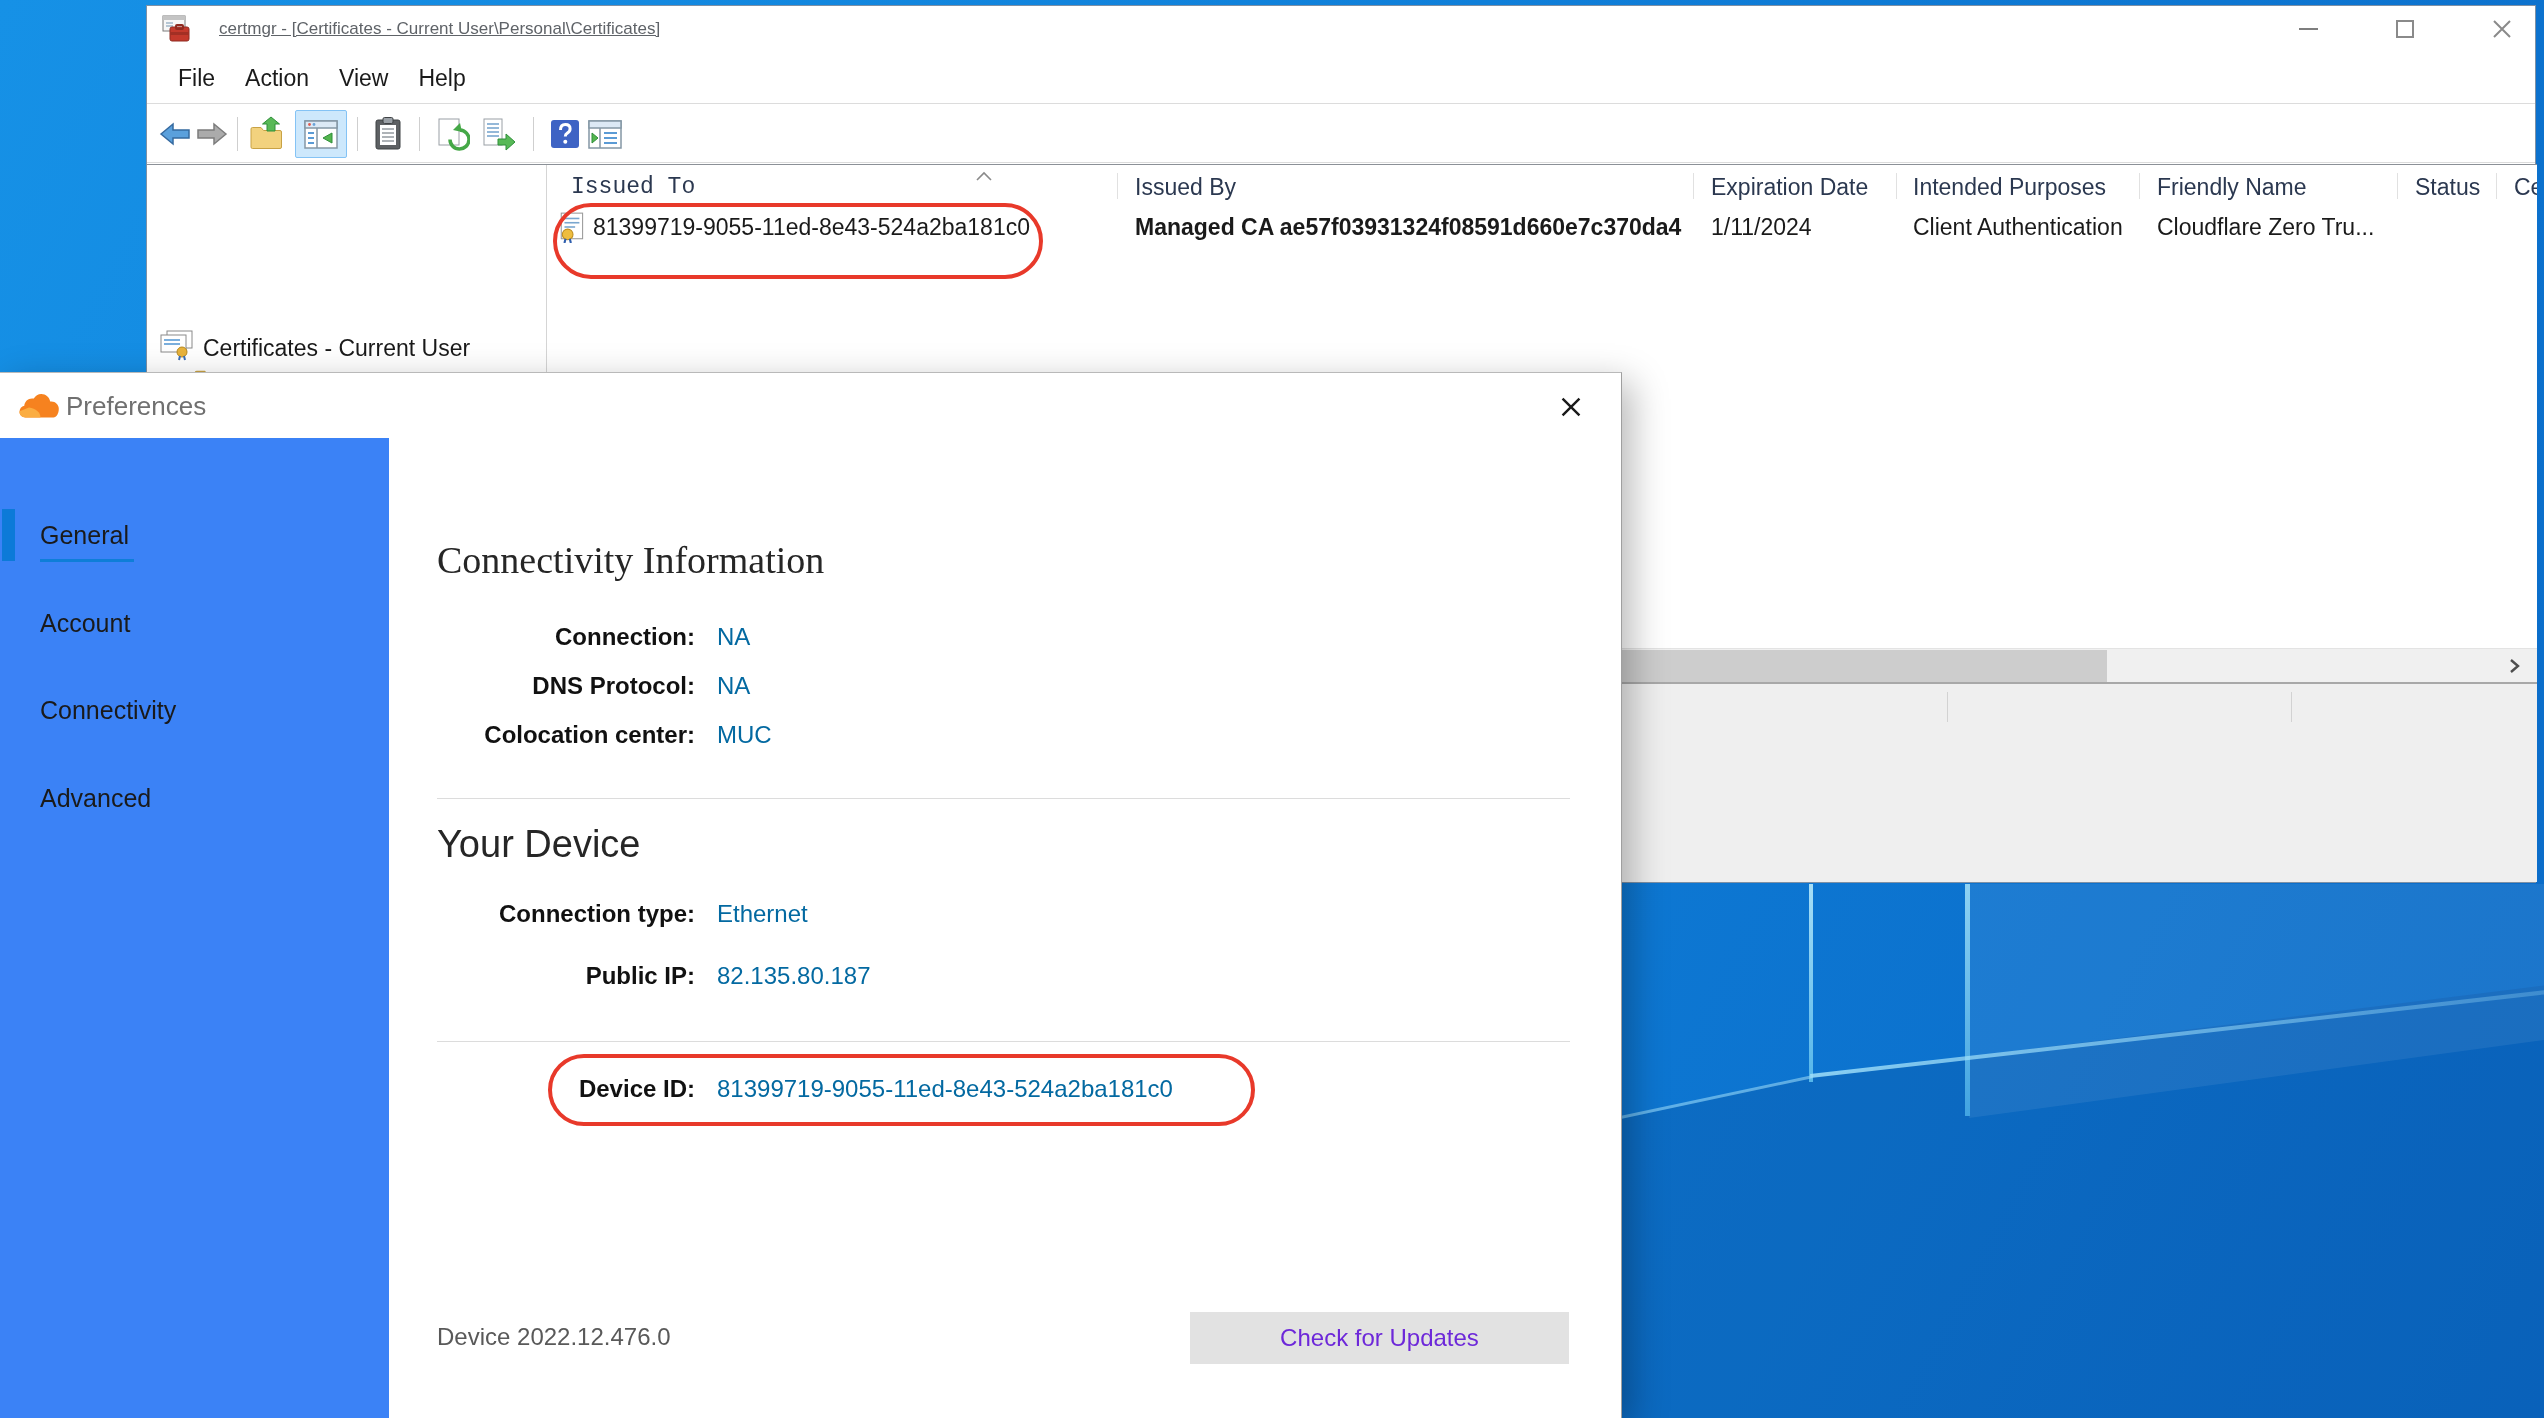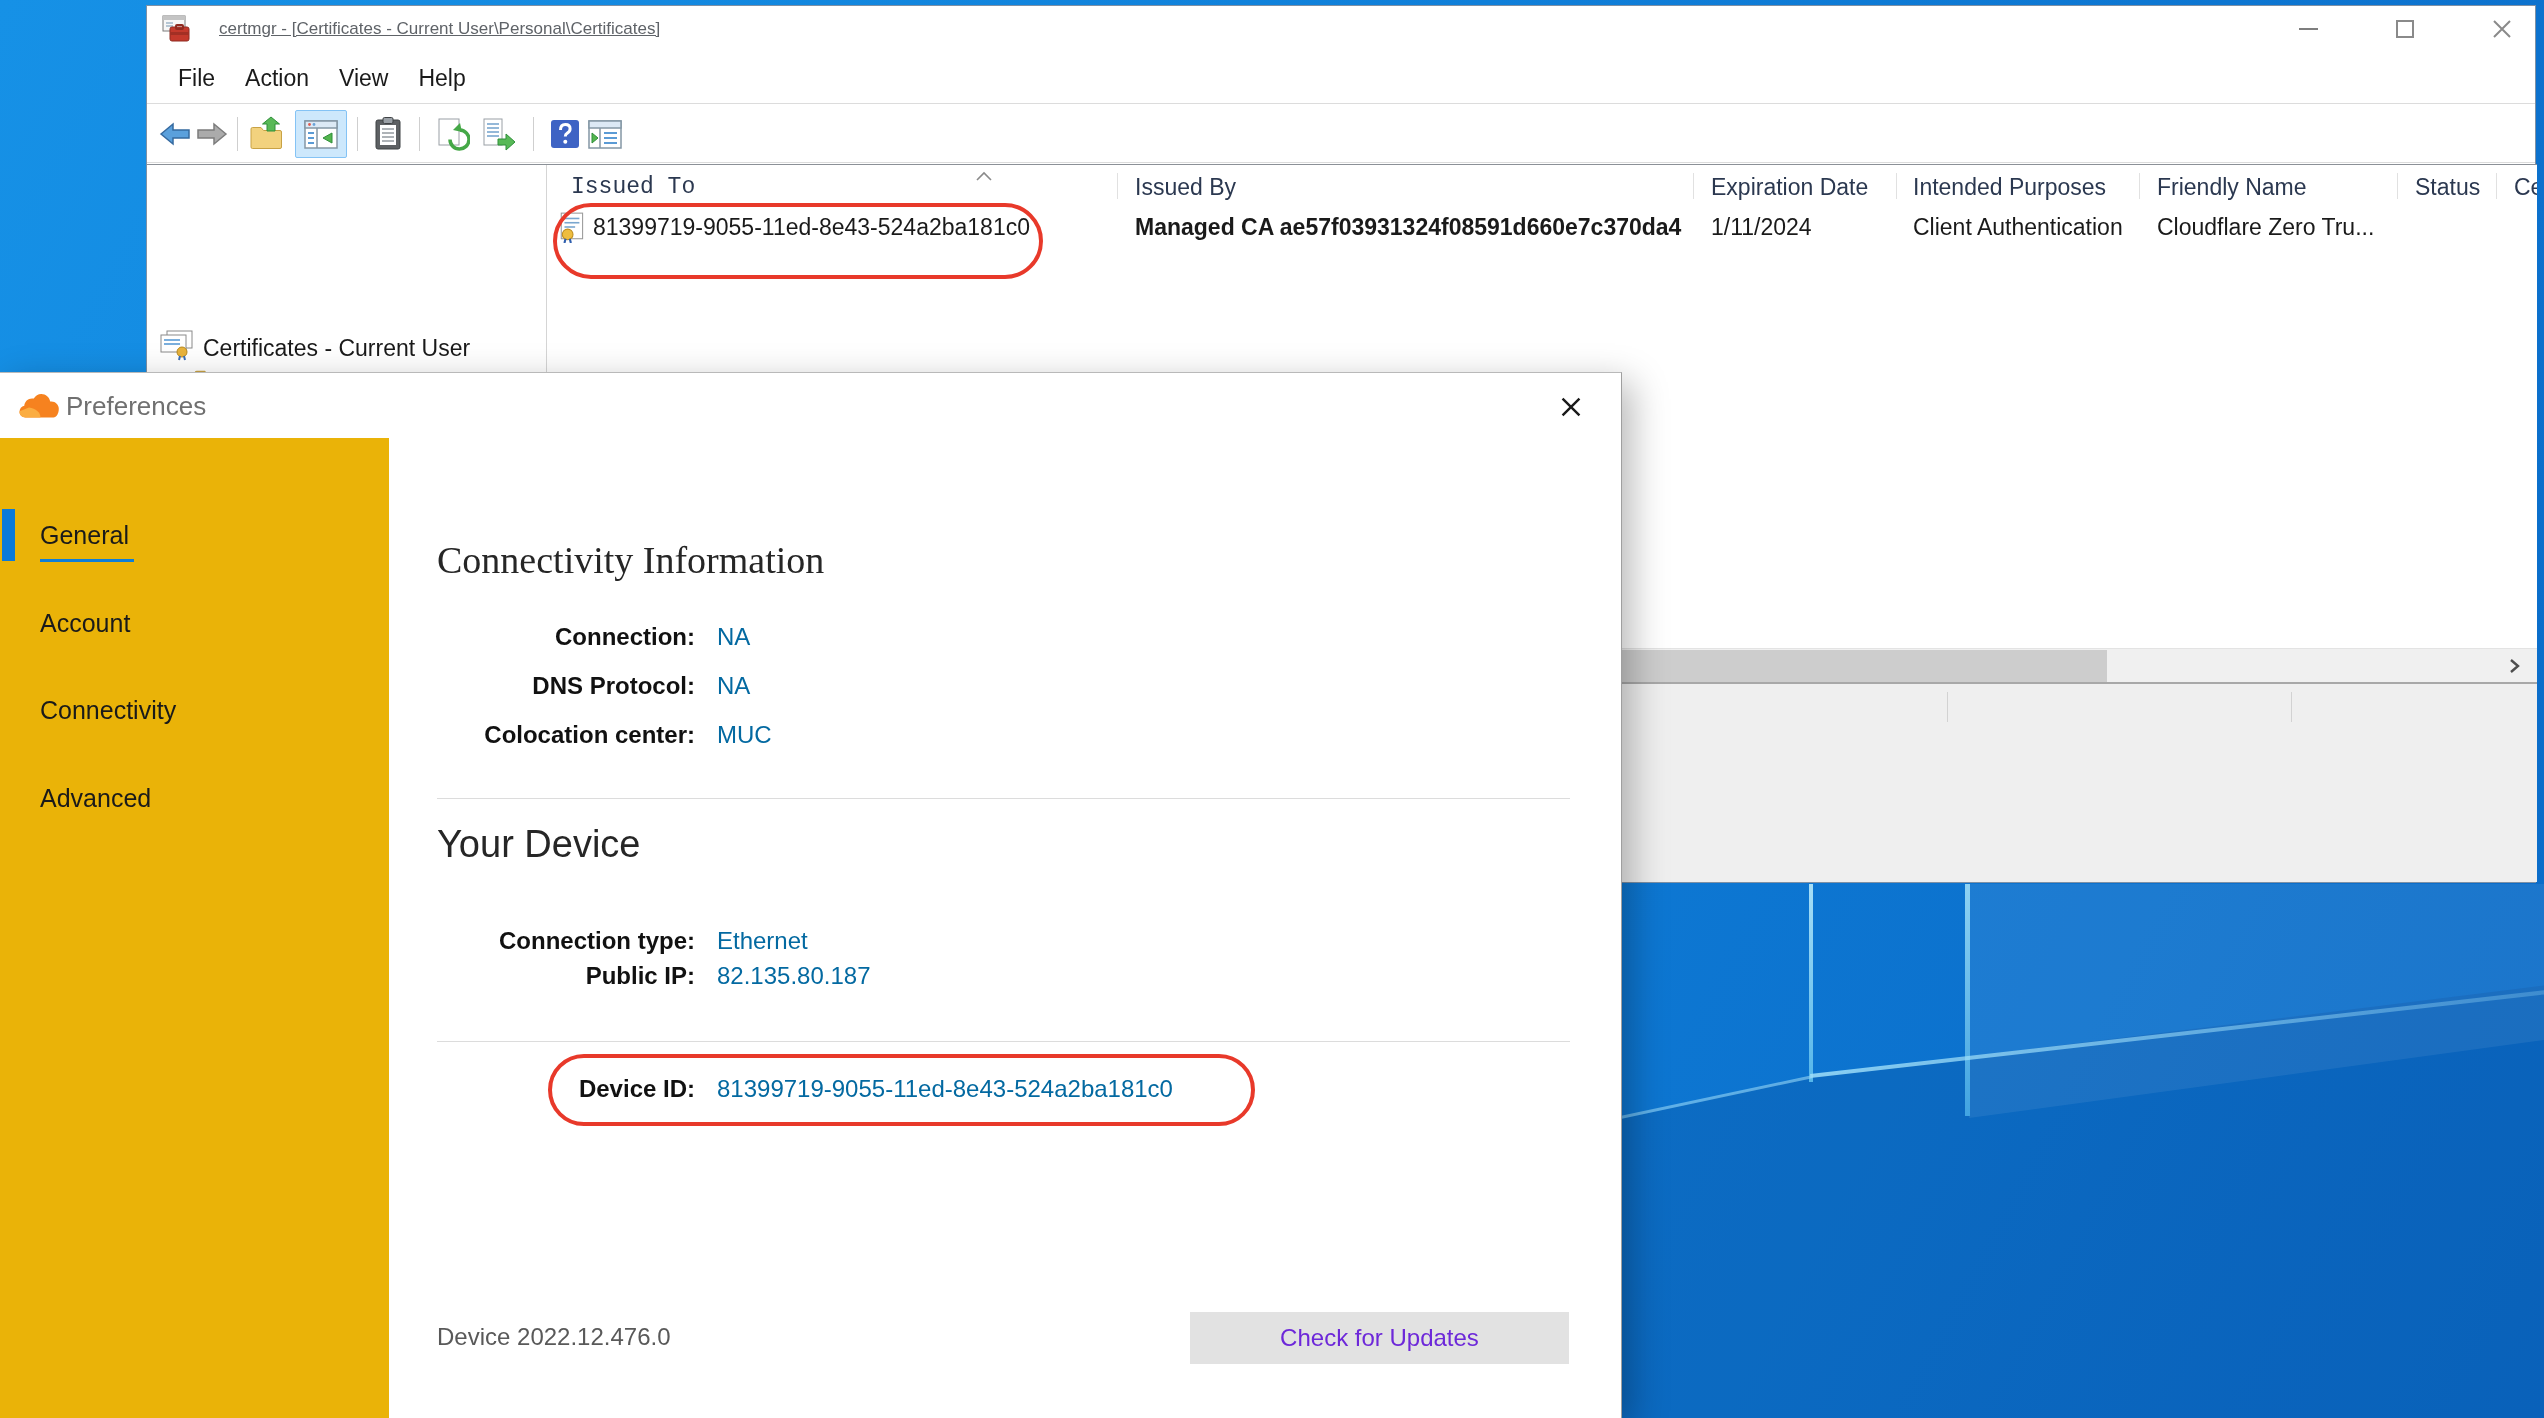--- a/index.html
+++ b/index.html
@@ -58,21 +58,21 @@
   .harrow { left:1940px; top:0; width:42px; height:34px; display:flex; align-items:center; justify-content:center; }
   .statusbar { left:0; top:676px; width:2390px; height:200px; background:#efefef; border-top:2px solid #a8a8a8; }
   .stsep { top:8px; width:1px; height:30px; background:#d2d2d2; position:absolute; }
 
   
   .prefs { left:0; top:372px; width:1622px; height:1046px; background:#fff;
            border-top:1px solid #b9b9b9; border-right:1px solid #9f9f9f;
            box-shadow:10px 10px 34px rgba(0,0,0,.28); font-size:24px; color:#1a1a1a; }
   .prefs-title { left:66px; top:16px; height:34px; line-height:34px; font-size:26px; color:#707070; }
   .prefs-close { left:1546px; top:10px; width:50px; height:48px; display:flex; align-items:center; justify-content:center; }
-  .prefs-side { left:0; top:65px; width:389px; height:981px; background:#eab308; }
+  .prefs-side { left:0; top:65px; width:389px; height:981px; background:#3b82f6; }
   .nav-item { left:0; width:389px; height:56px; line-height:56px; font-size:25px; position:absolute; }
   .nav-item span { margin-left:40px; }
   .nav-bar { left:2px; width:13px; height:52px; background:#0c7ad8; position:absolute; }
   .nav-under { left:40px; width:94px; height:3px; background:#0e7ed8; position:absolute; }
   .prefs-content { left:389px; top:65px; width:1233px; height:981px; }
   .sec-head { left:48px; font-size:38px; font-weight:300; color:#262626; position:absolute; white-space:nowrap; }
   .info-row { left:0; width:1233px; height:32px; position:absolute; }
   .info-label { position:absolute; right:927px; font-weight:bold; color:#111; white-space:nowrap; }
   .info-value { position:absolute; left:328px; color:#0369a1; white-space:nowrap; }
   .divider { left:48px; width:1133px; height:1px; background:#dcdcdc; position:absolute; }
@@ -412,21 +412,21 @@
       </div>
       <div class="info-row" style="top:283px;">
         <span class="info-label">Colocation center:</span>
         <span class="info-value">MUC</span>
       </div>
 
       <div class="divider" style="top:360px;"></div>
 
       <div class="sec-head" style="top:385px;">Your Device</div>
 
-      <div class="info-row" style="top:489px;padding-left:24px;">
+      <div class="info-row" style="top:462px;padding-left:24px;">
         <span class="info-label">Connection type:</span>
         <span class="info-value">Ethernet</span>
       </div>
       <div class="info-row" style="top:524px;">
         <span class="info-label">Public IP:</span>
         <span class="info-value">82.135.80.187</span>
       </div>
 
       <div class="divider" style="top:603px;"></div>
 

